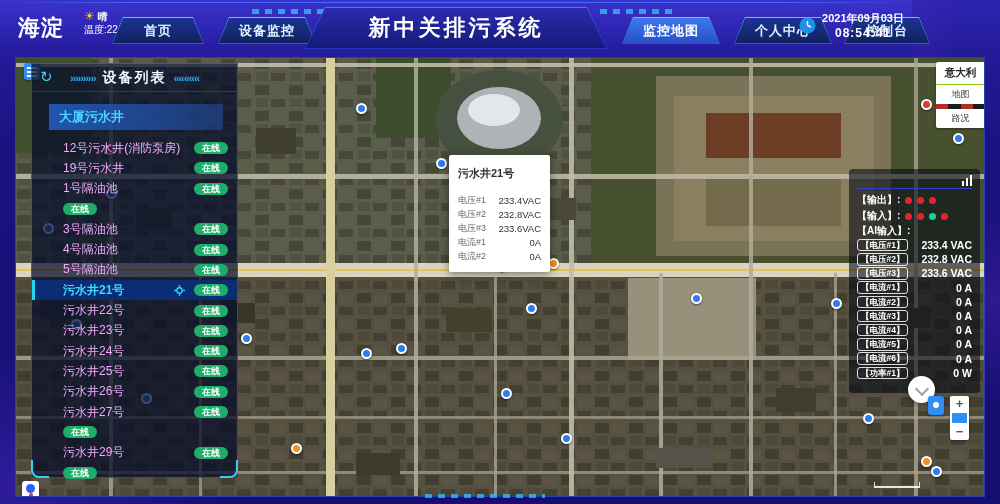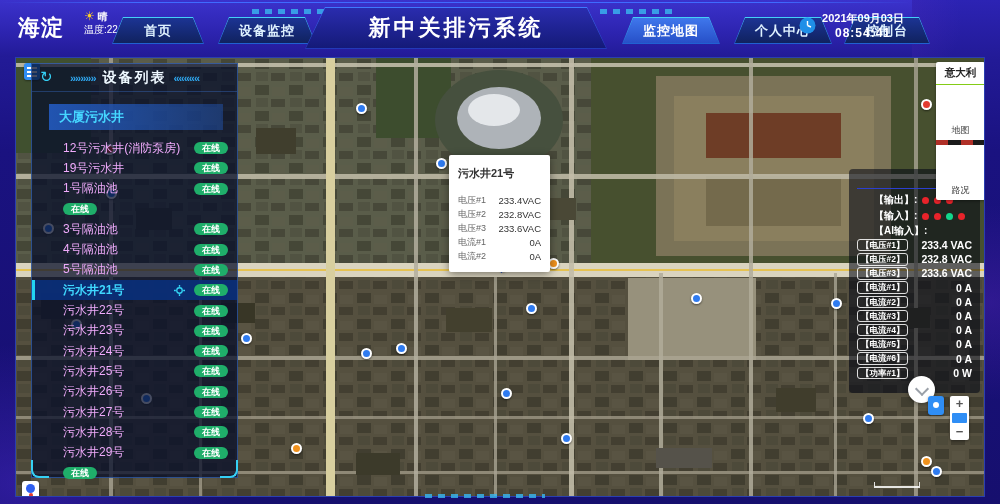--- a/index.html
+++ b/index.html
@@ -101,40 +101,40 @@
   .p-l { font-size:9px; color:#666; }
   .p-v { font-size:9.5px; color:#333; }
 
   
   .panel { position:absolute; left:833px; top:111px; width:131px; height:224px;
     background:rgba(5,8,22,.58); border-radius:4px; padding:4px 8px 4px; }
   .panel-top { display:flex; justify-content:flex-end; height:13px; }
   .chart-ico { display:flex; align-items:flex-end; gap:1.5px; cursor:pointer; }
   .chart-ico i { display:block; width:2.5px; background:#fff; }
   .panel-sep { border:none; border-top:1px solid #2b3fd0; margin:2px 0 3px; }
-  .io-row { display:flex; align-items:center; height:16px;margin-left:17px; }
+  .io-row { display:flex; align-items:center; height:16px; }
   .io-lbl { color:#fff; font-size:10px; font-weight:bold; }
   .dot { width:7px; height:7px; border-radius:50%; margin-left:5px; }
   .dot.red { background:#e8232a; } .dot.green { background:#12d68c; }
   .ai-row { height:14px; }
   .m-rows { }
   .m-row { display:flex; justify-content:space-between; align-items:center; height:14.2px; }
   .m-l { border:1px solid rgba(255,255,255,.85); border-radius:3px; color:#fff;
     font-size:8.5px; line-height:10.5px; padding:0 3px; font-weight:bold; }
   .m-v { color:#fff; font-size:10.5px; font-weight:bold; }
   .panel-chevron { position:absolute; left:892px; top:318px; width:27px; height:27px; border-radius:50%;
     background:#fff; box-shadow:0 1px 4px rgba(0,0,0,.4); cursor:pointer; }
   .panel-chevron::after { content:""; position:absolute; left:8.5px; top:8px; width:8px; height:8px;
     border-left:2px solid #9aa0a8; border-bottom:2px solid #9aa0a8; transform:rotate(-45deg); }
 
   
   .maptype { position:absolute; left:920px; top:4px; width:49px; background:#fff; border-radius:2px;
     box-shadow:0 1px 3px rgba(0,0,0,.4); overflow:hidden; font-size:9px; text-align:center; }
   .mt-poi { font-size:10.5px; font-weight:bold; color:#222; padding:4px 2px; border-bottom:1px solid #84cc16; }
-  .mt-row { padding:3px 2px; color:#444; cursor:pointer;margin-top:36px; }
+  .mt-row { padding:3px 2px; color:#444; cursor:pointer; }
   .mt-strip { display:flex; height:5px; }
   .mt-strip i { flex:1; }
   .mt-strip i:nth-child(1){background:#b03028;} .mt-strip i:nth-child(2){background:#1b1b1b;}
   .mt-strip i:nth-child(3){background:#b03028;} .mt-strip i:nth-child(4){background:#1b1b1b;}
 
   .zoomctl { position:absolute; left:934px; top:338px; width:19px; background:#fff; border-radius:2px;
     box-shadow:0 1px 3px rgba(0,0,0,.4); text-align:center; }
   .z-btn { display:block; height:16px; line-height:16px; font-size:13px; font-weight:bold; color:#555; cursor:pointer; }
   .z-handle { margin:1px 2px; height:10px; background:#2f8ef5; border-radius:1px; cursor:pointer; }
   .pano { position:absolute; left:912px; top:338px; width:16px; height:19px; background:#2f8ef5;
@@ -362,21 +362,20 @@
           </div>
           <div class="dev-row">
             <span class="dev-label">污水井26号</span>
             <span class="badge">在线</span>
           </div>
           <div class="dev-row">
             <span class="dev-label">污水井27号</span>
             <span class="badge">在线</span>
           </div>
           <div class="dev-row">
-            <span class="dev-label">污水井28号</span>
             <span class="badge">在线</span>
           </div>
           <div class="dev-row">
             <span class="dev-label">污水井29号</span>
             <span class="badge">在线</span>
           </div>
           <div class="dev-row">
             <span class="badge">在线</span>
           </div>
         </div>

